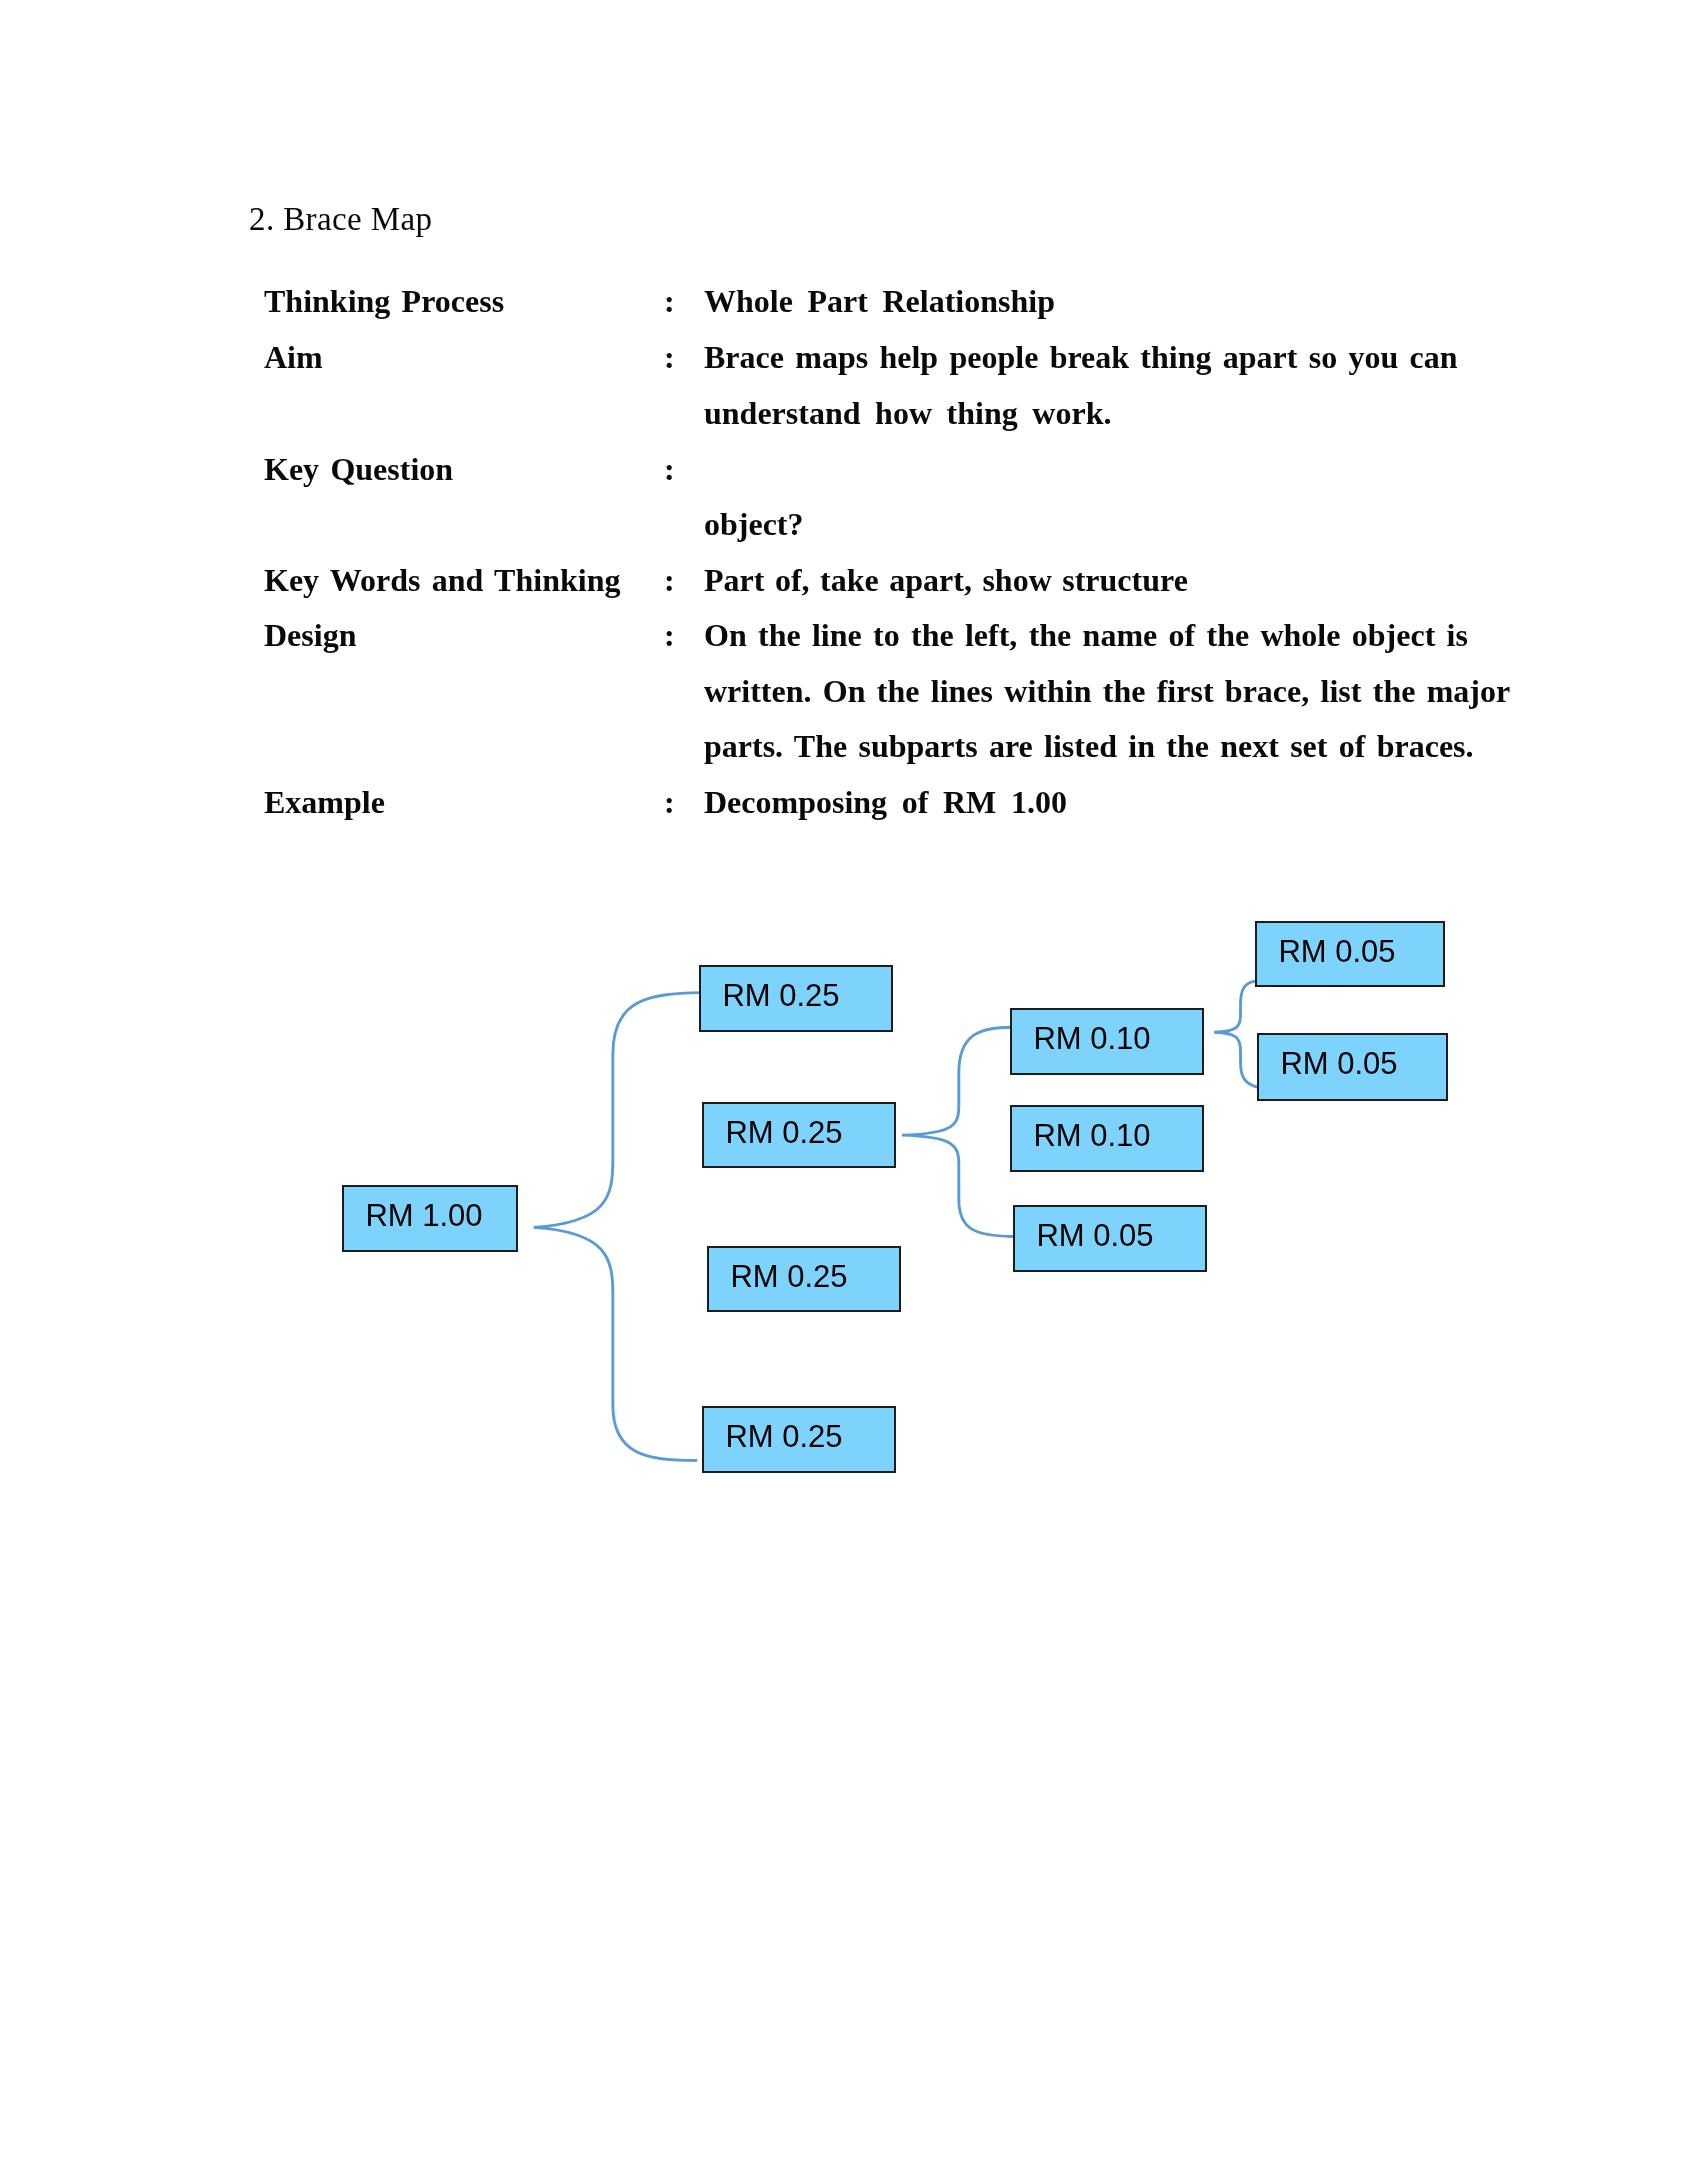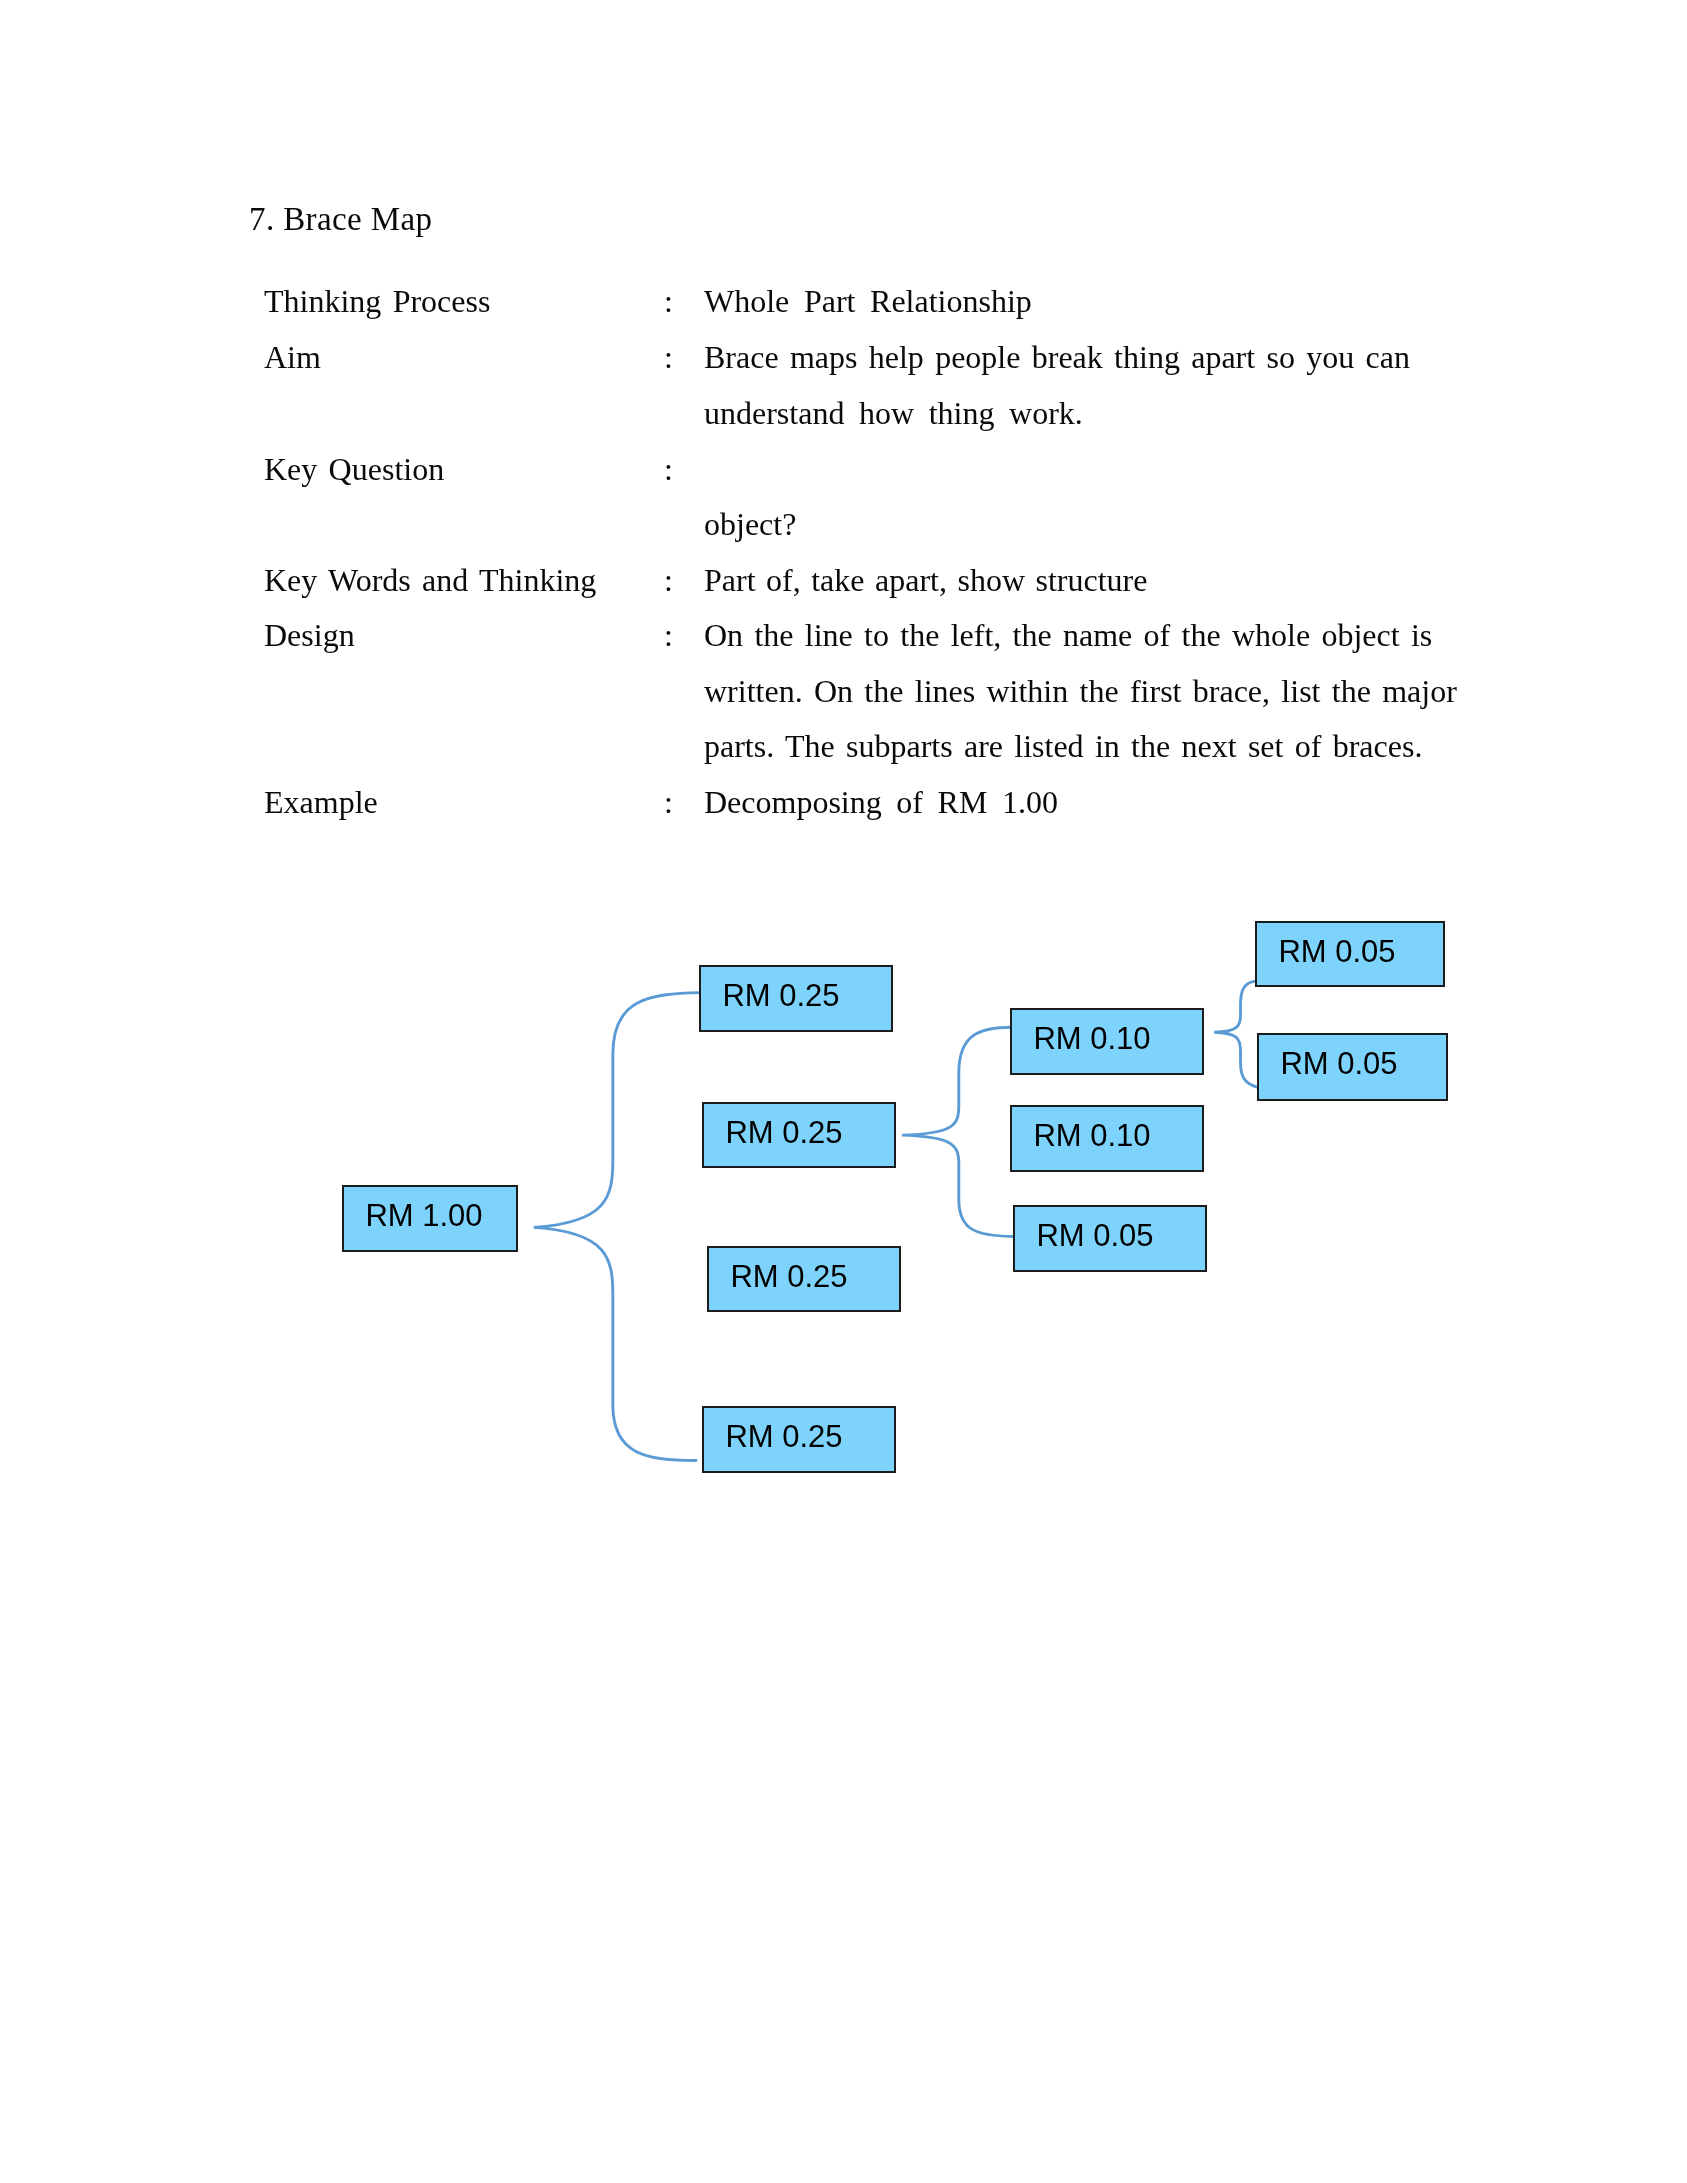--- a/index.html
+++ b/index.html
@@ -10,21 +10,21 @@
     font-family:"Liberation Serif", serif;
     color:#0a0a0a;
     overflow:hidden;
     margin:0 auto;
   }
   .title{
     position:absolute;left:249px;top:201px;
     font-size:33px;font-weight:400;margin:0;
     white-space:nowrap;letter-spacing:0.4px;
   }
-  .dline{position:absolute;left:0;width:1687px;height:43px;}
+  .dline{position:absolute;left:0;width:1687px;height:43px;font-weight:bold;}
   .lbl{
     position:absolute;left:264px;top:0;
     font-size:32px;white-space:nowrap;word-spacing:3.3px;
   }
   .col{position:absolute;left:664px;top:0;font-size:32px;}
   .val{
     position:absolute;left:704px;top:0;
     font-size:32px;white-space:nowrap;
   }
   .ws3{word-spacing:2.5px;}
@@ -38,21 +38,21 @@
     font-size:31px;color:#000;
     padding:10.7px 0 0 21.4px;
     white-space:nowrap;
   }
 </style>
 </head>
 <body>
 
 <div class="page">
 
-  <h1 class="title">7. Brace Map</h1>
+  <h1 class="title">2. Brace Map</h1>
 
   <div class="dline" style="top:283px">
     <span class="lbl">Thinking Process</span>
     <span class="col">:</span>
     <span class="val ws8">Whole Part Relationship</span>
   </div>
   <div class="dline" style="top:339px">
     <span class="lbl">Aim</span>
     <span class="col">:</span>
     <span class="val ws4">Brace maps help people break thing apart so you can</span>

